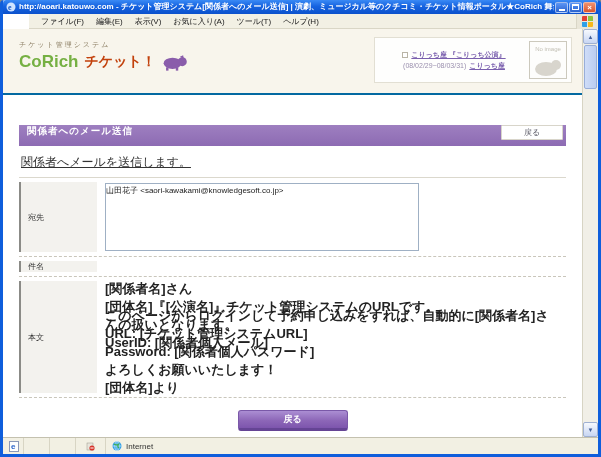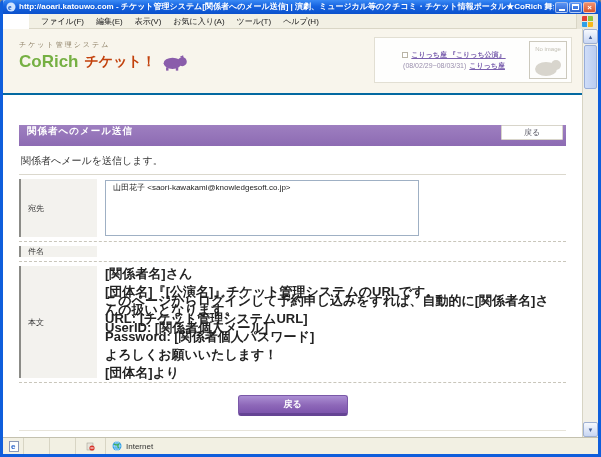--- a/index.html
+++ b/index.html
@@ -81,32 +81,32 @@
   .page-main{ margin:10px 16px 0 16px; }
   .section-bar{
     height:21px; background:linear-gradient(180deg,#9e7fc0,#8d6bb3);
     display:flex; align-items:flex-start; padding:0 3px 0 8px;margin-top:30px;
   }
   .section-title{ flex:1; color:#fff; font-weight:bold; font-size:9.5px; letter-spacing:1px;}
   .btn-back-top{
     width:62px; height:15px; background:#fff; border:1px solid #d8d5ca; border-radius:1px;
     font-size:8px; color:#5a5a66; font-family:inherit; cursor:pointer; line-height:13px;
   }
-  .desc{ margin:8px 0 6px 2px; font-size:10px; color:#333; }
+  .desc{ margin:8px 0 6px 2px; font-size:12px; color:#333;text-decoration:underline; }
 
   .form-table{ border-top:1px solid #dbd8cd; }
   .form-row{ display:flex; align-items:stretch; border-bottom:1px dashed #c9c6bb; padding:4px 0; }
   .form-label{
     width:78px; flex:none; background:#f3f2ee; border-left:2px solid #8b8b87;
     font-size:8px; color:#333; display:flex; align-items:center; padding-left:7px;
   }
   .form-value{ flex:1; padding:1px 8px; font-size:8px; color:#222; display:flex; align-items:center; }
   .to-textarea{
-    width:314px; height:56px; resize:none; overflow-y:scroll;
-    border:1px solid #9fb0c4; font-family:inherit; font-size:8px; color:#222; padding:1px 7px;
+    width:314px; height:68px; resize:none; overflow-y:scroll;
+    border:1px solid #9fb0c4; font-family:inherit; font-size:8px; color:#222; padding:1px 0;
   }
   .form-value.body{ align-items:flex-start; }
   .body-text{ white-space:pre-line; font-size:13px; line-height:9px; color:#222; padding-top:2px;font-weight:bold; }
 
   .actions{ margin-top:12px; display:flex; justify-content:center; gap:12px; }
   .btn-purple{
     width:110px; height:21px; color:#fff; font-weight:bold; font-size:9px; font-family:inherit;
     background:linear-gradient(180deg,#ab8ed3 0%,#8d67b8 55%,#7d55ad 100%);
     border:1px solid #7a58a8; border-bottom:3px solid #654494; border-radius:3px; cursor:pointer;
   }

